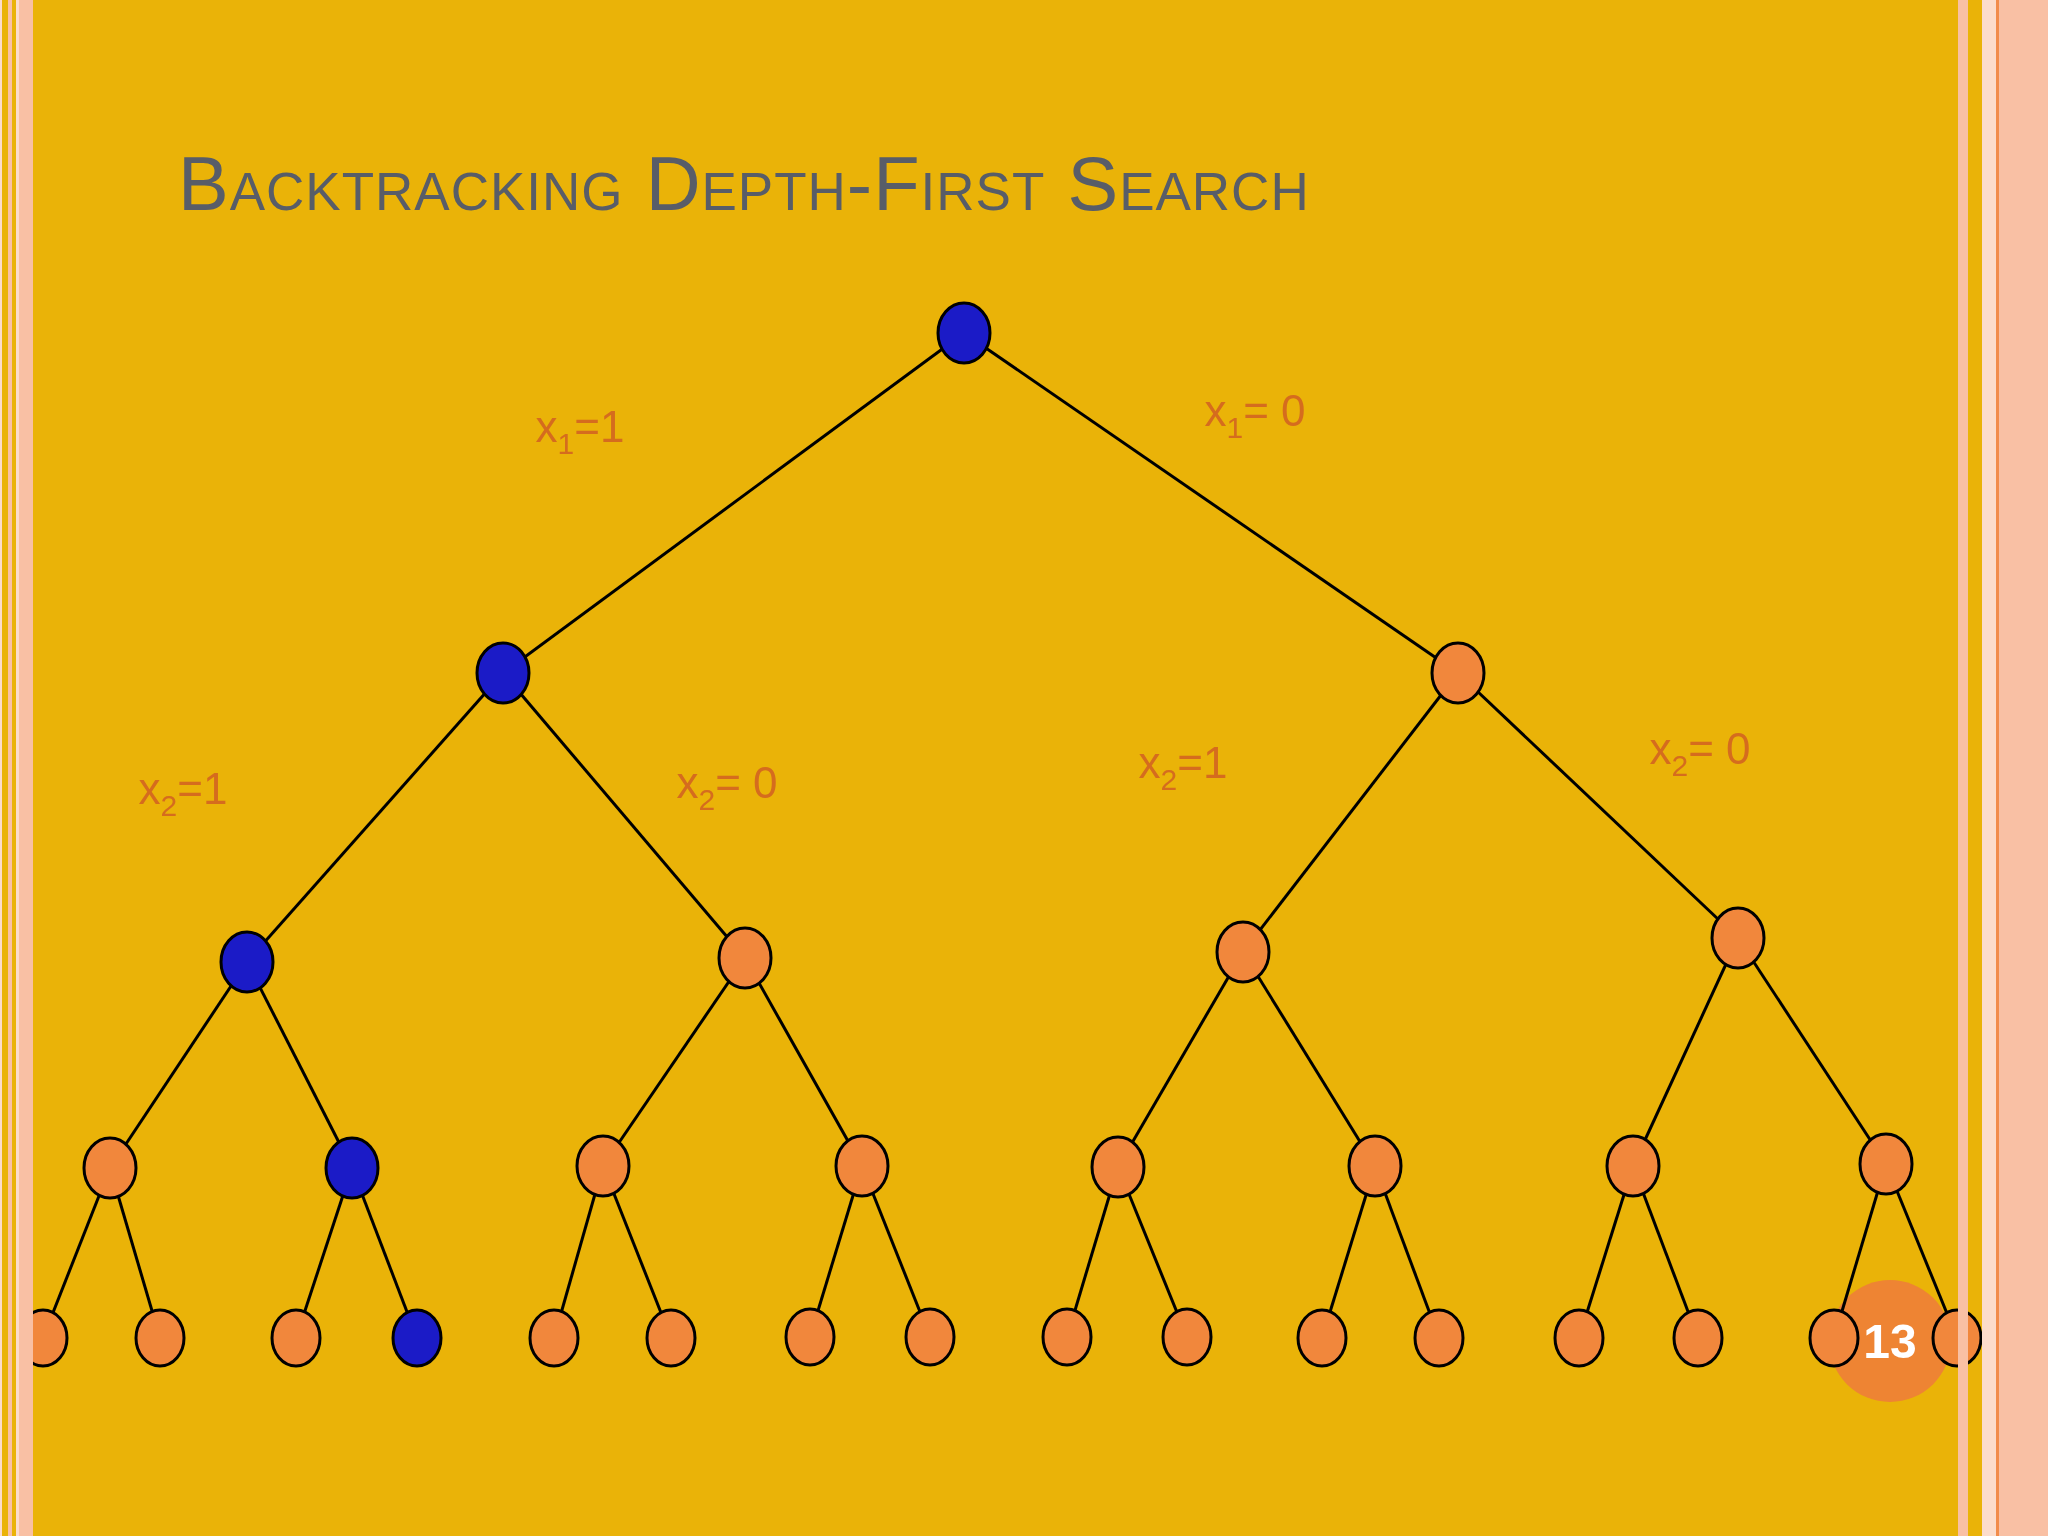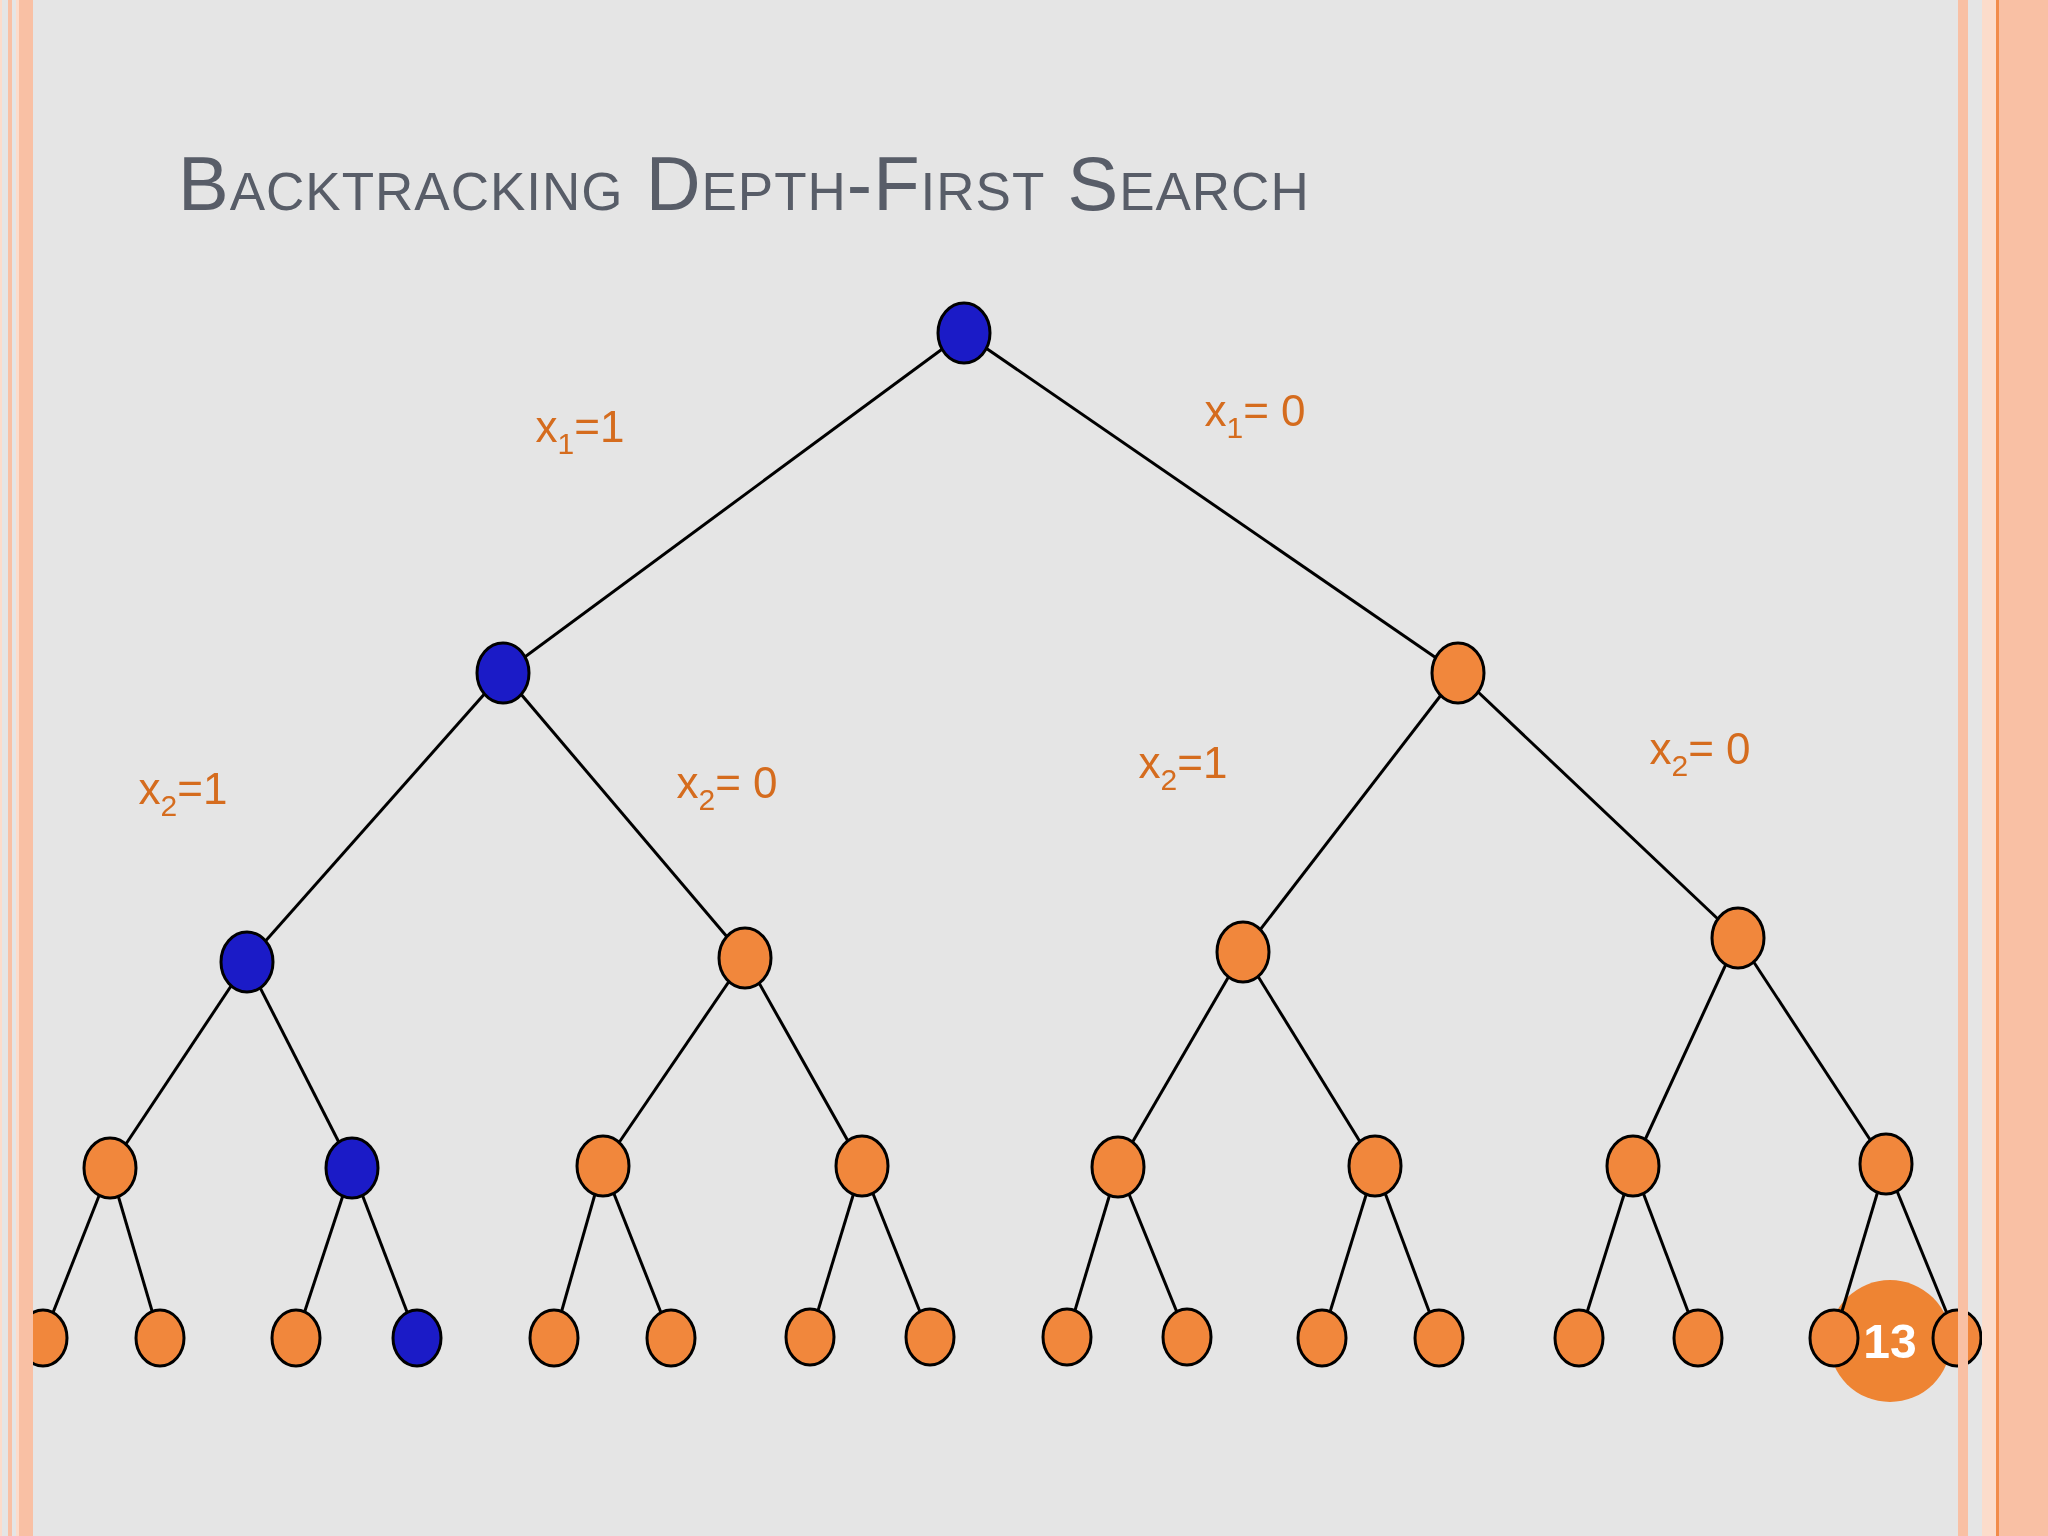--- a/index.html
+++ b/index.html
@@ -1,19 +1,19 @@
 <!DOCTYPE html>
 <html><head>
 <meta charset="utf-8">
 <style>
   html,body{margin:0;padding:0;background:#ffffff;}
   .slide{
     position:relative;
     width:2048px;height:1536px;
-    background:#e5e5e5;
+    background:#eab308;
     overflow:hidden;
     font-family:"Liberation Sans", sans-serif;
   }
   .stripe{position:absolute;top:0;bottom:0;}
   .page-title{
     position:absolute;
     left:178px;top:146px;
     font-size:76px;
     font-variant:small-caps;
     font-weight:400;

